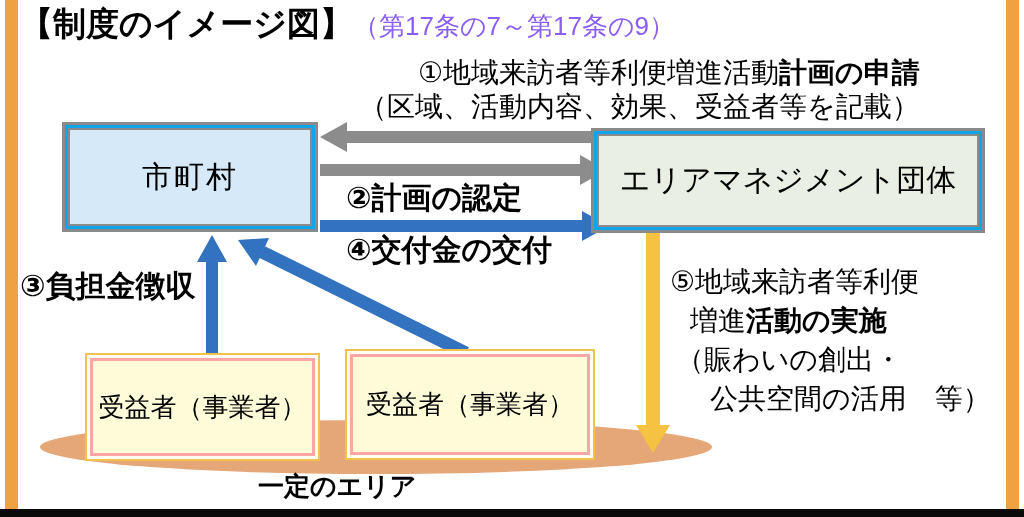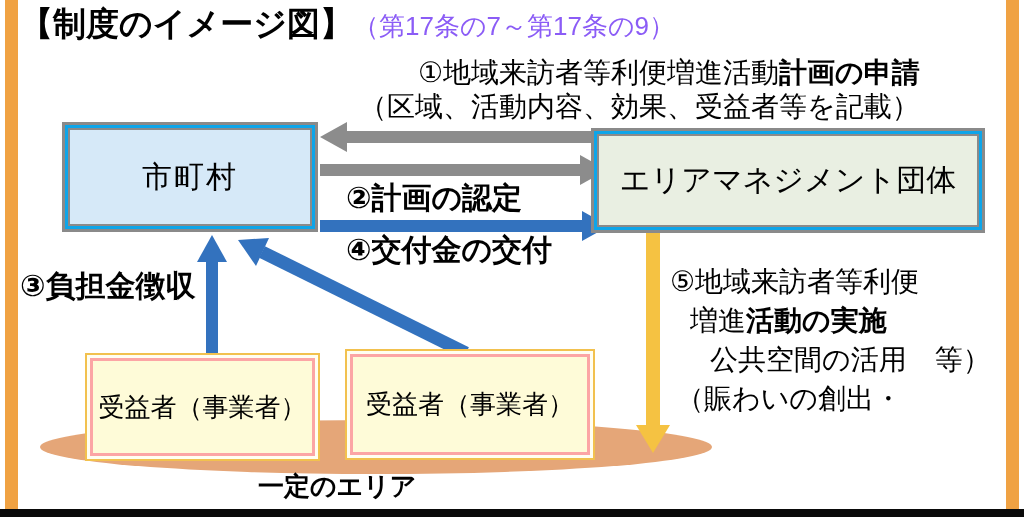--- a/index.html
+++ b/index.html
@@ -105,22 +105,22 @@
     <div class="line indent1">（区域、活動内容、効果、受益者等を記載）</div>
   </div>
 
   <div class="step-label step2">②計画の認定</div>
   <div class="step-label step4">④交付金の交付</div>
   <div class="step-label step3">③負担金徴収</div>
 
   <div class="ann step5">
     <div class="line l1">⑤地域来訪者等利便</div>
     <div class="line l2"><span>増進</span><span class="b">活動の実施</span></div>
+    <div class="line l3">（賑わいの創出・</div>
     <div class="line l4">公共空間の活用　等）</div>
-    <div class="line l3">（賑わいの創出・</div>
   </div>
 
   <div class="gbox box-muni">
     <div class="inner">市町村</div>
   </div>
   <div class="gbox box-org">
     <div class="inner">エリアマネジメント団体</div>
   </div>
 
   <div class="ybox box-ben1">

